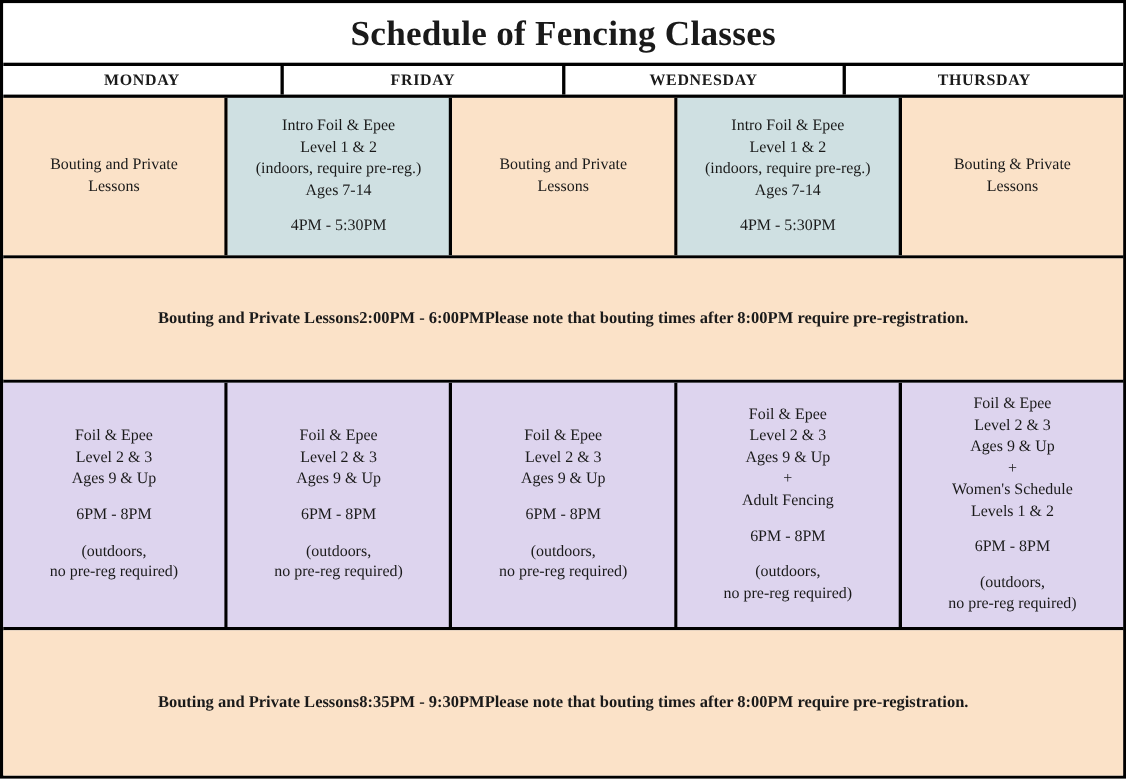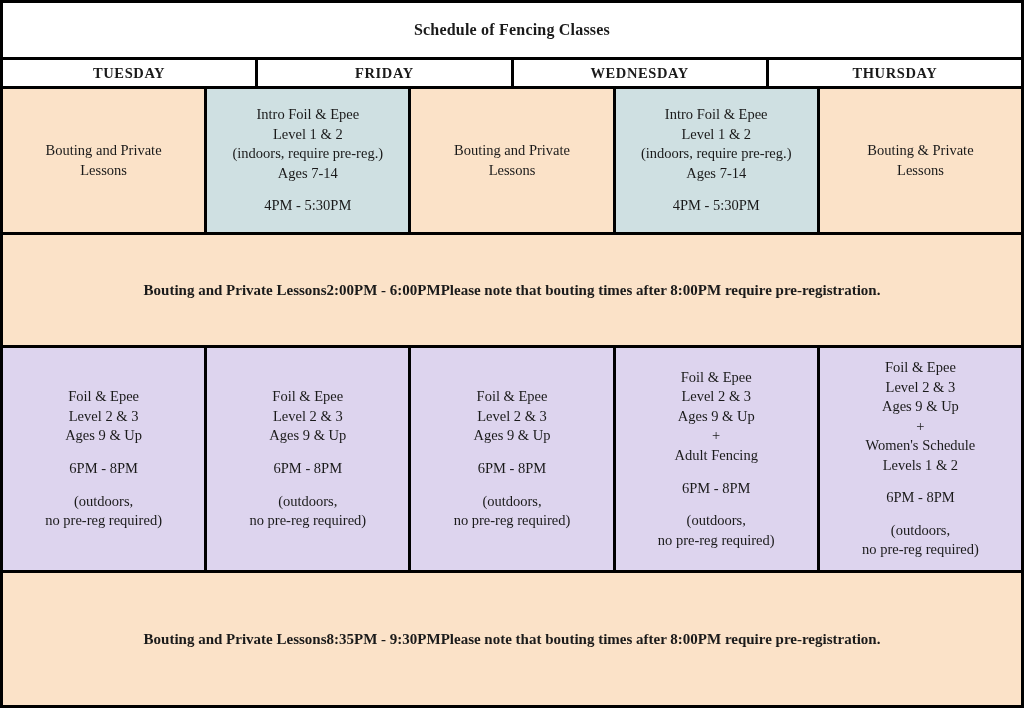--- a/index.html
+++ b/index.html
@@ -25,21 +25,21 @@
   }
   .title-row {
     flex: 0 0 54px;
     border-bottom: 3px solid #000;
     display: flex;
     align-items: center;
     justify-content: center;
     background: #ffffff;
   }
   .title-row .title {
-    font-size: 16px;
+    font-size: 32px;
     font-weight: bold;
     letter-spacing: 0.2px;
   }
   .head-row {
     flex: 0 0 26px;
     display: flex;
     border-bottom: 3px solid #000;
     background: #ffffff;
   }
   .head-cell {
@@ -105,21 +105,21 @@
 </head>
 <body>
 
 <div class="schedule">
 
   <div class="title-row">
     <div class="title">Schedule of Fencing Classes</div>
   </div>
 
   <div class="head-row">
-    <div class="head-cell">TUESDAY</div>
+    <div class="head-cell">MONDAY</div>
     <div class="head-cell">FRIDAY</div>
     <div class="head-cell">WEDNESDAY</div>
     <div class="head-cell">THURSDAY</div>
   </div>
 
   <div class="row row-daygrid">
     <div class="cell bout">
       <div class="blk">Bouting and Private</div>
       <div class="blk">Lessons</div>
     </div>

